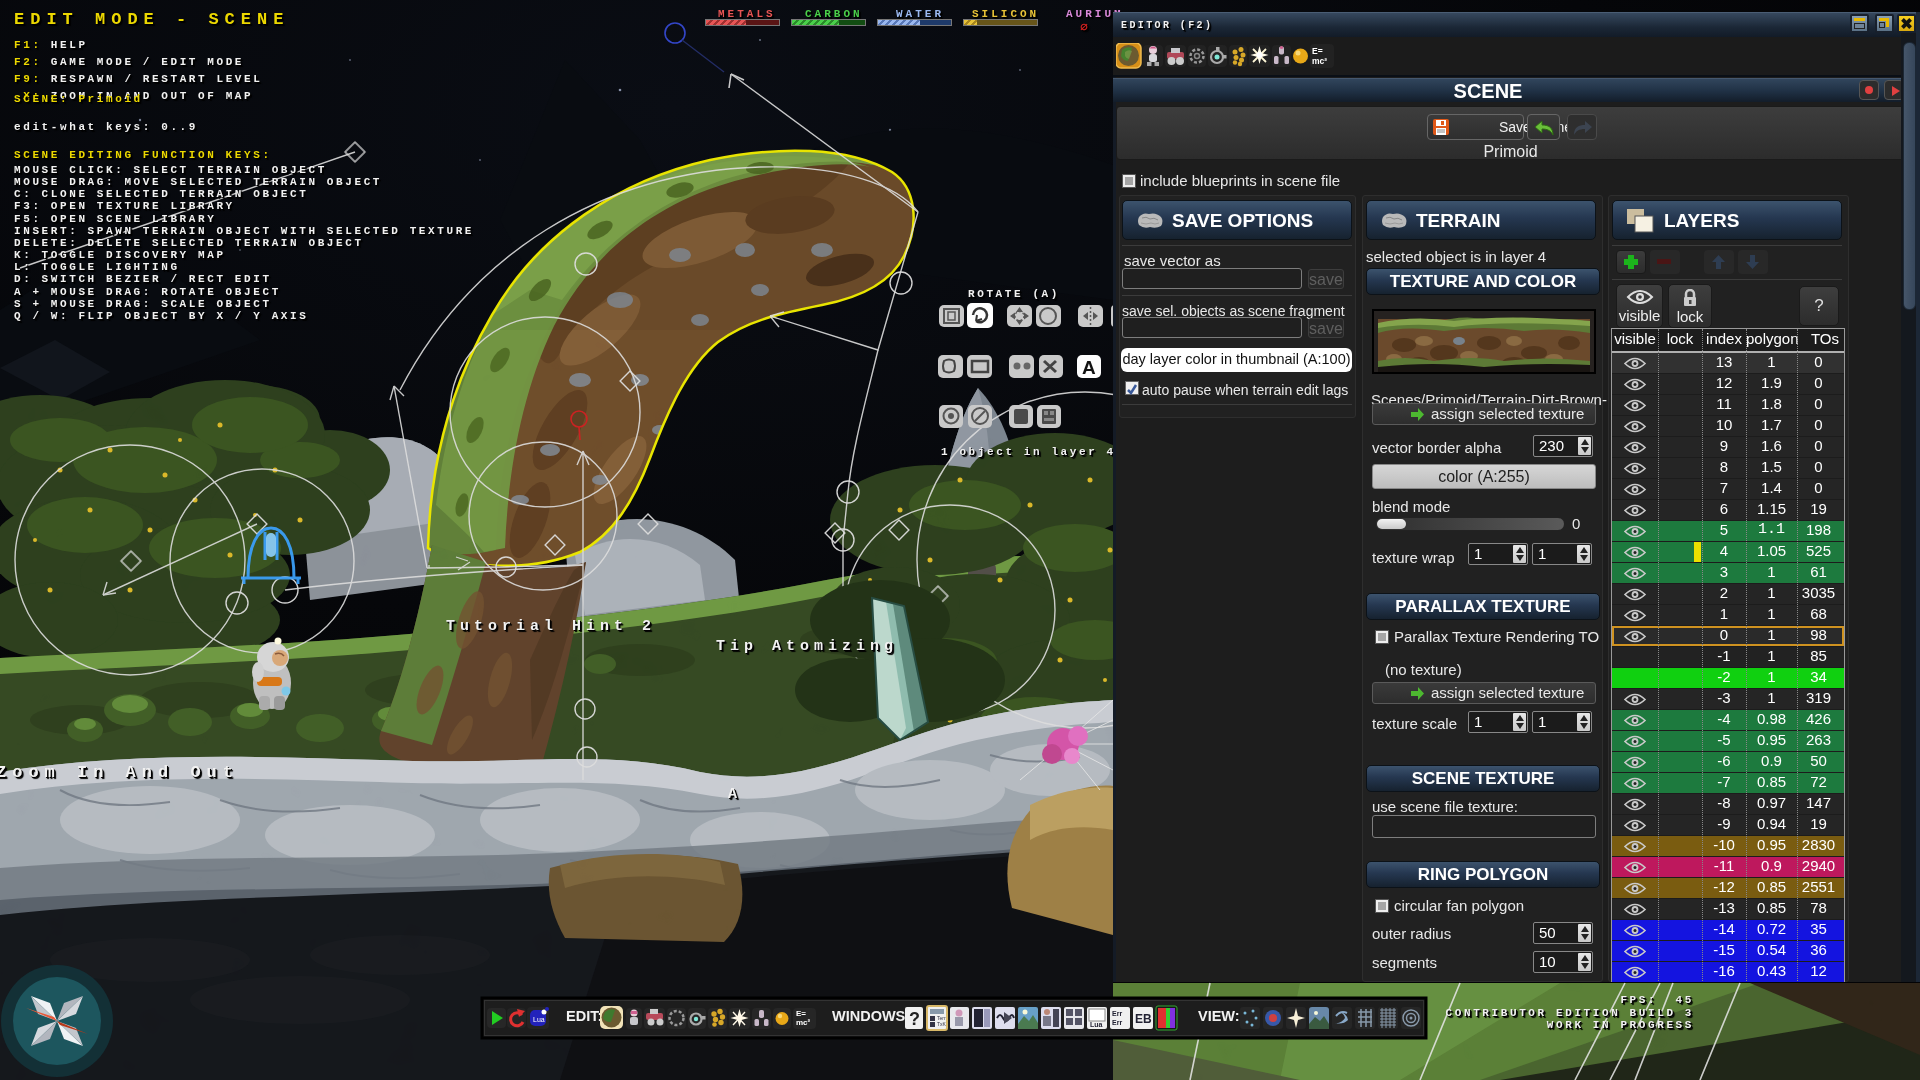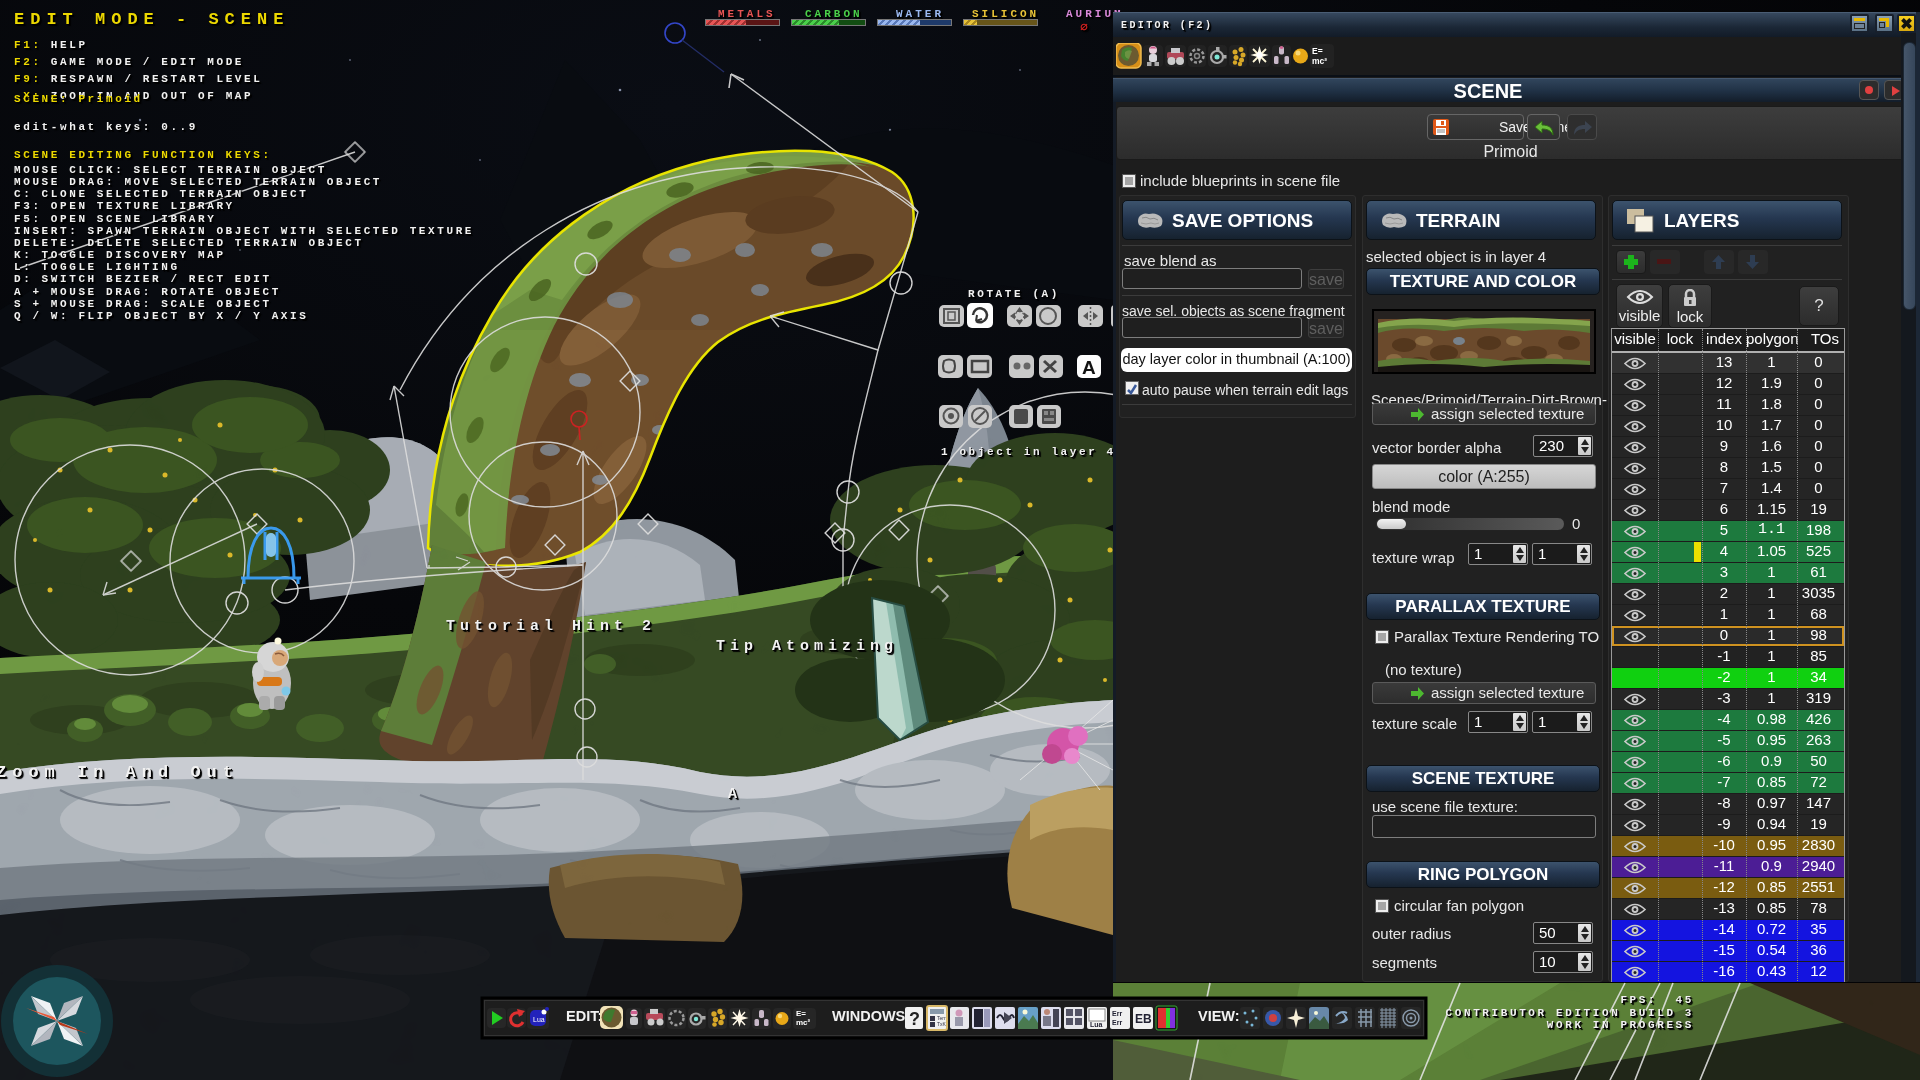--- a/index.html
+++ b/index.html
@@ -782,21 +782,21 @@
 
     <div class="abs" style="left:6px;top:183px;width:237px;height:223px;background:#212121;border:1px solid #2e2e2e;border-radius:3px;"></div>
     <div class="abs hdr grouph" style="left:9px;top:188px;width:230px;">
       <svg style="position:absolute;left:13px;top:10px" width="28" height="19" viewBox="0 0 28 19">
           <path d="M3,6 Q1,10 3,14 Q8,18 14,16 Q20,18 25,15 Q28,10 25,6 Q20,1 13,3 Q7,1 3,6 Z" fill="#b9b9b9"></path>
           <path d="M6,7 Q10,5 14,8 Q18,6 22,9" stroke="#888" fill="none"></path>
           <path d="M5,12 Q10,14 15,12 Q19,14 23,12" stroke="#999" fill="none"></path>
         </svg>
       <span style="margin-left:49px;">SAVE OPTIONS</span></div>
     <div class="abs divl" style="left:9px;top:232.5px;width:230px;"></div>
-    <div class="abs lbl" style="left:11px;top:240px;">save blend as</div>
+    <div class="abs lbl" style="left:11px;top:240px;">save vector as</div>
     <div class="abs inp" style="left:9px;top:256px;width:180px;height:21px;"></div>
     <div class="abs sbtn" style="left:195px;top:257px;width:36px;height:20px;line-height:19px;">save</div>
     <div class="abs divl" style="left:9px;top:283px;width:230px;"></div>
     <div class="abs" style="left:9px;top:291px;color:#e8e8e8;font-size:14px;">save sel. objects as scene fragment</div>
     <div class="abs inp" style="left:9px;top:305px;width:180px;height:21px;"></div>
     <div class="abs sbtn" style="left:195px;top:306px;width:36px;height:20px;line-height:19px;">save</div>
     <div class="abs" style="left:8px;top:336px;width:231px;height:24px;background:#fff;border-radius:6px;color:#111;font-size:14.5px;text-align:center;line-height:23px;white-space:nowrap;">day layer color in thumbnail (A:100)</div>
     <div class="abs" style="left:12px;top:369px;width:14px;height:14px;background:#f0f0f0;border:1px solid #666;"><svg width="12" height="12" viewBox="0 0 12 12">
           <path d="M2,6 L5,9 L10,1" stroke="#3a5a9a" stroke-width="2.5" fill="none"></path>
         </svg></div>
@@ -1161,21 +1161,21 @@
       <div style="position:absolute;left:0;top:507px;width:232px;height:20px;background:#7a5c10;font-size:15px;color:#fff;">
           <svg style="position:absolute;left:12px;top:3.5px" width="22" height="13" viewBox="0 0 22 13">
             <path d="M1,6.5 Q11,-3.5 21,6.5 Q11,16.5 1,6.5 Z" fill="none" stroke="#c9c9c9" stroke-width="1.7"></path>
             <circle cx="11" cy="6.5" r="3.4" fill="#c9c9c9"></circle>
             <circle cx="11" cy="6.5" r="1.5" fill="#222"></circle>
           </svg>
           <span style="position:absolute;left:90px;width:44px;text-align:center;top:0px;">-10</span>
           <span style="position:absolute;left:134px;width:51px;text-align:center;top:0px;">0.95</span>
           <span style="position:absolute;left:185px;width:43px;text-align:center;top:0px;">2830</span>
         </div>
-      <div style="position:absolute;left:0;top:528px;width:232px;height:20px;background:#4c1d95;font-size:15px;color:#fff;">
+      <div style="position:absolute;left:0;top:528px;width:232px;height:20px;background:#be185d;font-size:15px;color:#fff;">
           <svg style="position:absolute;left:12px;top:3.5px" width="22" height="13" viewBox="0 0 22 13">
             <path d="M1,6.5 Q11,-3.5 21,6.5 Q11,16.5 1,6.5 Z" fill="none" stroke="#c9c9c9" stroke-width="1.7"></path>
             <circle cx="11" cy="6.5" r="3.4" fill="#c9c9c9"></circle>
             <circle cx="11" cy="6.5" r="1.5" fill="#222"></circle>
           </svg>
           <span style="position:absolute;left:90px;width:44px;text-align:center;top:0px;">-11</span>
           <span style="position:absolute;left:134px;width:51px;text-align:center;top:0px;">0.9</span>
           <span style="position:absolute;left:185px;width:43px;text-align:center;top:0px;">2940</span>
         </div>
       <div style="position:absolute;left:0;top:549px;width:232px;height:20px;background:#7a5c10;font-size:15px;color:#fff;">

